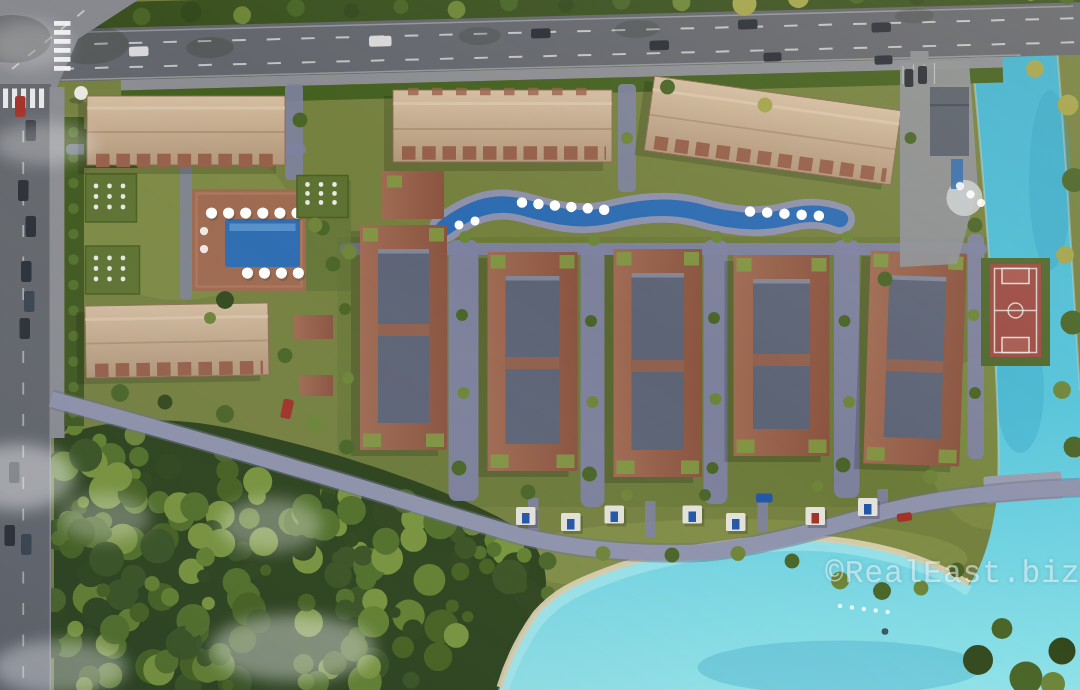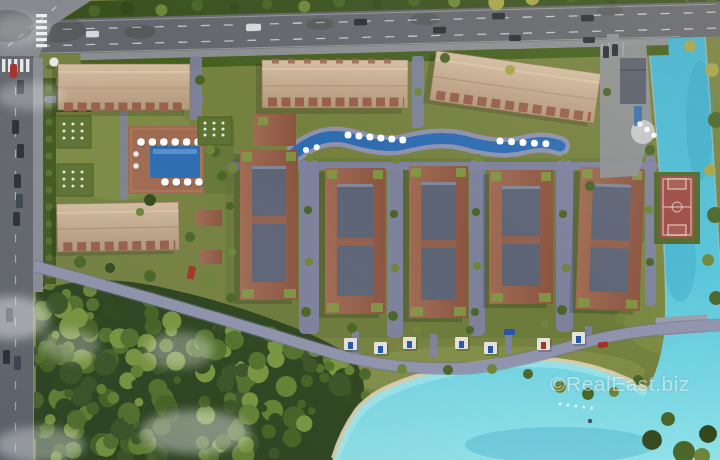--- a/index.html
+++ b/index.html
@@ -1,17 +1,17 @@
 <!DOCTYPE html>
 <html style="--grass: #75813f; --grass-dark: #5d7034; --grass-light: #8c9a4e; --tree-dark: #33491d; --tree-mid: #4a6527; --tree-light: #6d8538; --tree-yellow: #a3a44b; --road: #63666c; --road-light: #87898f; --sidewalk: #8b8d92; --path: #7e82a0; --brick: #96604a; --slate: #5d6476; --roof-tan: #c9b095; --pool: #2d6cb2; --canal: #41b2cf; --lagoon-light: #8fe2e8; --sand: #d8cfae; --court: #9c4b43; --court-light: #a85a50; --car-dark: #2b2f36; --car-red: #a23228; --car-white: #d8d8d8; --car-blue: #2356a8;"><head>
 <meta charset="utf-8">
 <style>
   html,body{margin:0;padding:0;background:#222;}
   .stage{position:relative;width:720px;height:460px;overflow:hidden;
-         font-family:Liberation Sans, sans-serif;background:var(--grass,#75813f);}
+         font-family:Liberation Mono, monospace;background:var(--grass,#75813f);}
   .stage svg{position:absolute;left:0;top:0;}
   .watermark{position:absolute;left:550px;top:372px;width:170px;
              font-size:21px;letter-spacing:.5px;color:rgba(255,255,255,.52);
              text-shadow:0 0 3px rgba(0,40,60,.18);white-space:nowrap;}
   
   .f-grass{fill:var(--grass,#75813f)} .f-grassd{fill:var(--grass-dark,#5d7034)}
   .f-grassl{fill:var(--grass-light,#8c9a4e)}
   .f-treed{fill:var(--tree-dark,#33491d)} .f-treem{fill:var(--tree-mid,#4a6527)}
   .f-treel{fill:var(--tree-light,#6d8538)} .f-treey{fill:var(--tree-yellow,#a3a44b)}
   .f-road{fill:var(--road,#63666c)} .f-roadl{fill:var(--road-light,#87898f)}

